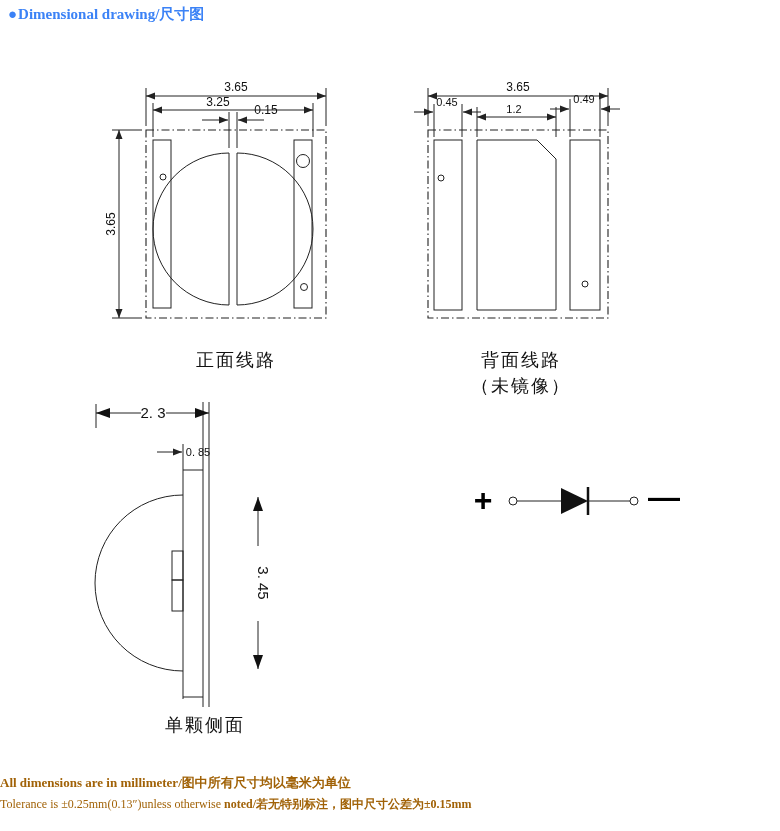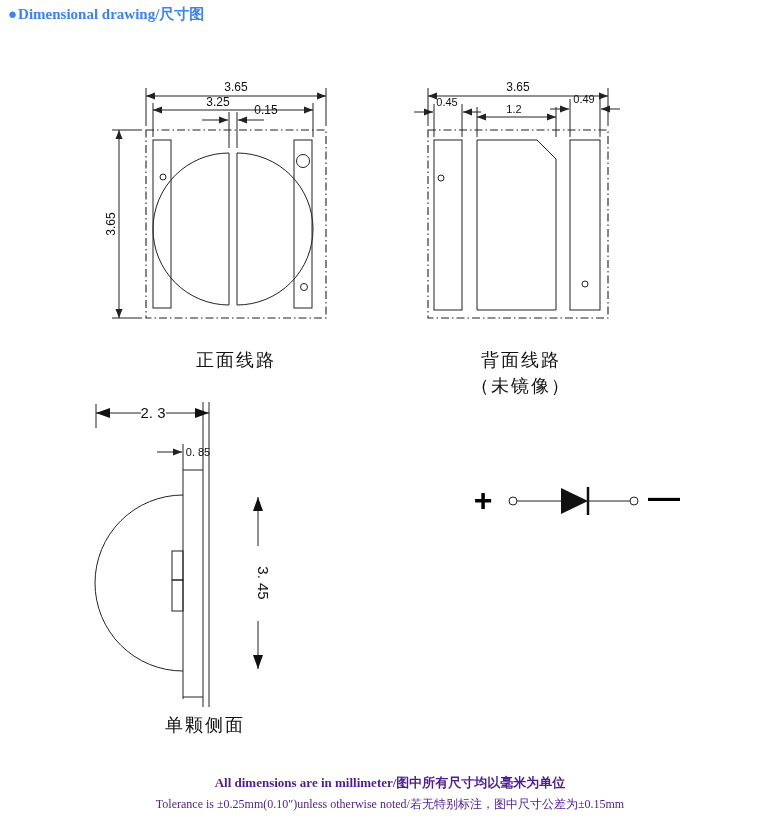--- a/index.html
+++ b/index.html
@@ -9,24 +9,24 @@
   .header .bullet{font-size:15px;margin-right:1px;}
   .canvas{position:absolute;left:0;top:0;}
   .ln{stroke:#222;fill:none;stroke-width:1;}
   .thick{stroke:#111;fill:none;stroke-width:2.5;}
   .dash{stroke:#222;fill:none;stroke-width:1.1;stroke-dasharray:8 3 1.5 3;}
   .dimtxt{font:12px "Liberation Sans",sans-serif;fill:#111;text-anchor:middle;}
   .sm{font-size:11px;}
   .big{font-size:15px;}
   .lbl{font:18px "Liberation Sans",sans-serif;fill:#111;text-anchor:middle;letter-spacing:2px;}
   .sign{font:bold 32px "Liberation Sans",sans-serif;fill:#000;text-anchor:middle;}
-  .footer{position:absolute;left:0;right:0;top:774px;text-align:center;color:#4c1d95;}
+  .footer{position:absolute;left:0;right:0;top:774px;text-align:left;color:#a16207;}
   .f1{font:bold 13px "Liberation Serif",serif;}
   .f2{font:12px "Liberation Serif",serif;margin-top:4px;}
-  .f2 b{font-weight:normal;}
+  .f2 b{font-weight:bold;}
 </style>
 </head>
 <body>
 
 <div class="header">
   <span class="bullet">●</span><span>Dimensional drawing/尺寸图</span>
 </div>
 
 <svg class="canvas" width="780" height="831" viewBox="0 0 780 831">
   <defs>
@@ -138,14 +138,14 @@
     <polygon points="561,488 561,514 588,501" fill="#111"></polygon>
     <line class="thick" x1="588" y1="487" x2="588" y2="515"></line>
     <line class="ln" x1="588" y1="501" x2="630" y2="501"></line>
     <circle class="ln" cx="634" cy="501" r="4" fill="#fff"></circle>
     <text class="sign" x="664" y="508">—</text>
   </g>
 </svg>
 
 <div class="footer">
   <div class="f1">All dimensions are in millimeter/图中所有尺寸均以毫米为单位</div>
-  <div class="f2"><span>Tolerance is ±0.25mm(0.10″)unless otherwise </span><b>noted/若无特别标注，图中尺寸公差为±0.15mm</b></div>
+  <div class="f2"><span>Tolerance is ±0.25mm(0.13″)unless otherwise </span><b>noted/若无特别标注，图中尺寸公差为±0.15mm</b></div>
 </div>
 
 </body></html>

